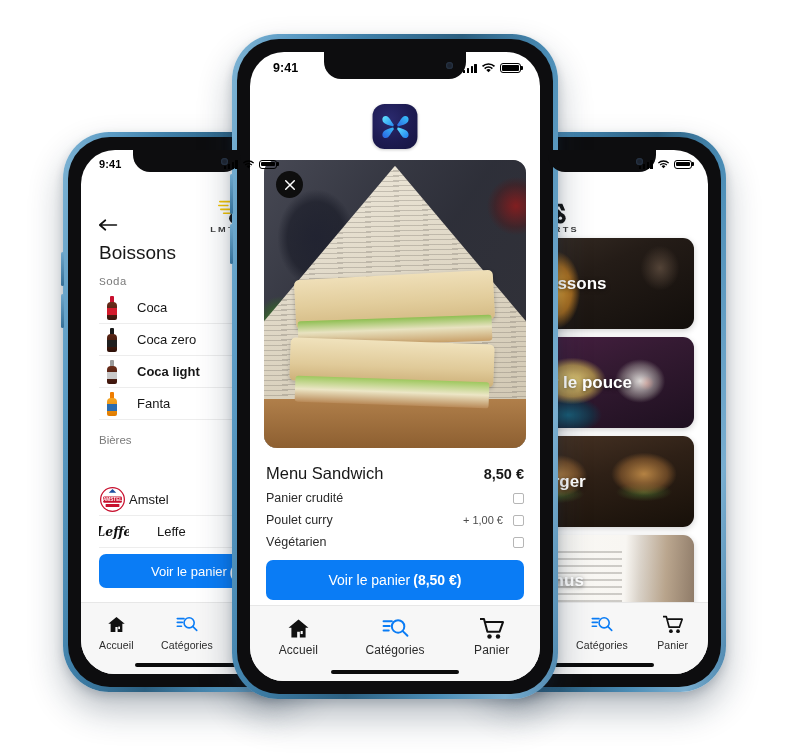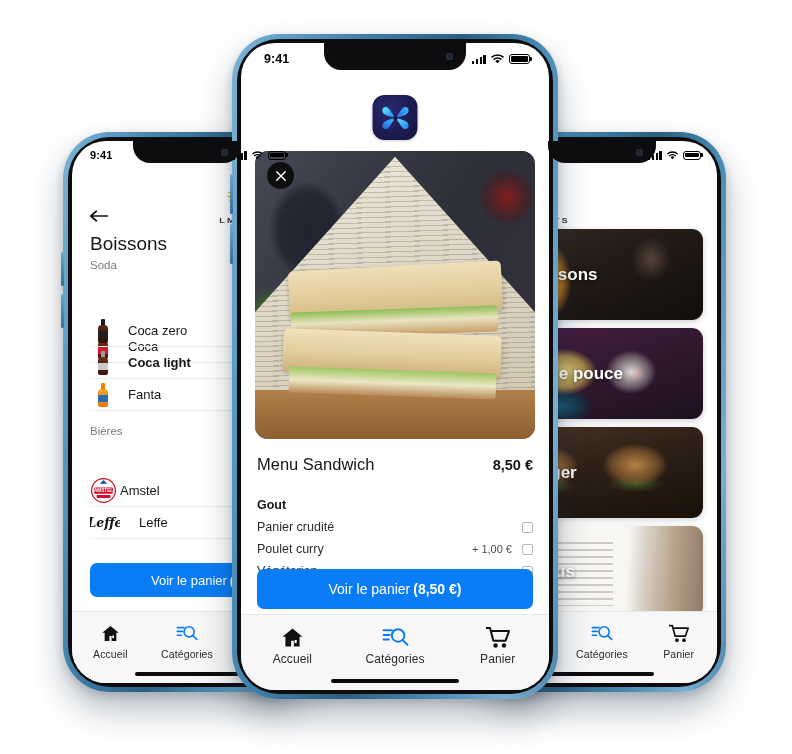--- a/index.html
+++ b/index.html
@@ -17,21 +17,21 @@
     border-radius: 46px;
     background: linear-gradient(100deg,#7fb4d4 0%, #5b9bc4 14%, #3f7fa8 30%, #2b5f80 52%, #4a8cb5 72%, #79aed0 88%, #4d86ad 100%);
     padding: 5px;
     box-shadow: 0 18px 34px rgba(20,40,60,.30), 0 4px 10px rgba(20,40,60,.18);
   }
   .phone-inner {
     position: relative;
     width: 100%; height: 100%;
     background: #0d0d0f;
     border-radius: 42px;
-    padding: 4px;
+    padding: 13px;
   }
   .screen {
     position: relative;
     width: 100%; height: 100%;
     background: #ffffff;
     border-radius: 34px;
     overflow: hidden;
   }
   .notch {
     position: absolute; top: 0; left: 50%; transform: translateX(-50%);
@@ -247,23 +247,23 @@
         </div>
 
         <div class="back-arrow">
           <svg width="19" height="14" viewBox="0 0 24 16">
             <path d="M1 8h21M1 8l7-6M1 8l7 6" stroke="#111" stroke-width="2.1" fill="none" stroke-linecap="round"></path>
           </svg>
         </div>
 
         <div class="page-title">Boissons</div>
 
-        <div class="sec-label" style="top:118px;">Soda</div>
-
-        <div class="prow" style="top:142px;margin-top:48px;">
+        <div class="sec-label" style="top:125px;font-family:Liberation Mono, monospace;">Soda</div>
+
+        <div class="prow" style="top:142px;">
           <span class="pico">
             <span class="bottle">
               <span class="neck" style="background:#c8102e;"></span>
               <span class="body" style="background:linear-gradient(180deg,#6b2d1a,#3c150c);"></span>
               <span class="lbl" style="background:#d21a2b;"></span>
             </span>
           </span>
           <span class="pname">Coca</span>
         </div>
 
@@ -309,21 +309,21 @@
               <circle cx="20" cy="20" r="19" fill="#ffffff" stroke="#c8102e" stroke-width="2"></circle>
               <path d="M20 3 L26 9 H14 Z" fill="#1b4ea0"></path>
               <rect x="5" y="15" width="30" height="10" rx="2" fill="#c8102e"></rect>
               <text x="20" y="23" font-family="'Liberation Sans',sans-serif" font-size="7.5" font-weight="bold" fill="#ffffff" text-anchor="middle">AMSTEL</text>
               <rect x="9" y="27" width="22" height="5" rx="1" fill="#c8102e"></rect>
             </svg>
           </span>
           <span class="pname">Amstel</span>
         </div>
 
-        <div class="prow" style="top:366px;gap:19px;border-bottom:1px solid #ededed;">
+        <div class="prow" style="top:366px;gap:28px;border-bottom:1px solid #ededed;">
           <span class="pico" style="width:30px;">
             <svg width="30" height="17" viewBox="0 0 48 26">
               <text x="24" y="20" font-family="'DejaVu Serif',serif" font-size="20" font-weight="bold" fill="#111" text-anchor="middle" font-style="italic">Leffe</text>
             </svg>
           </span>
           <span class="pname">Leffe</span>
         </div>
 
         <div class="cta" style="left:18px;right:-4px;bottom:86px;height:34px;">
           <span>Voir le panier</span>
@@ -589,21 +589,20 @@
             </svg>
           </div>
         </div>
 
         <div class="detail">
           <div class="dt-row">
             <span class="dt-title">Menu Sandwich</span>
             <span class="dt-price">8,50 €</span>
           </div>
 
-          <div class="opt-group">Gout</div>
 
           <div class="opt-row">
             <span>Panier crudité</span>
             <span class="opt-right">
               <span class="opt-extra"></span>
               <span class="cbox"></span>
             </span>
           </div>
 
           <div class="opt-row">

